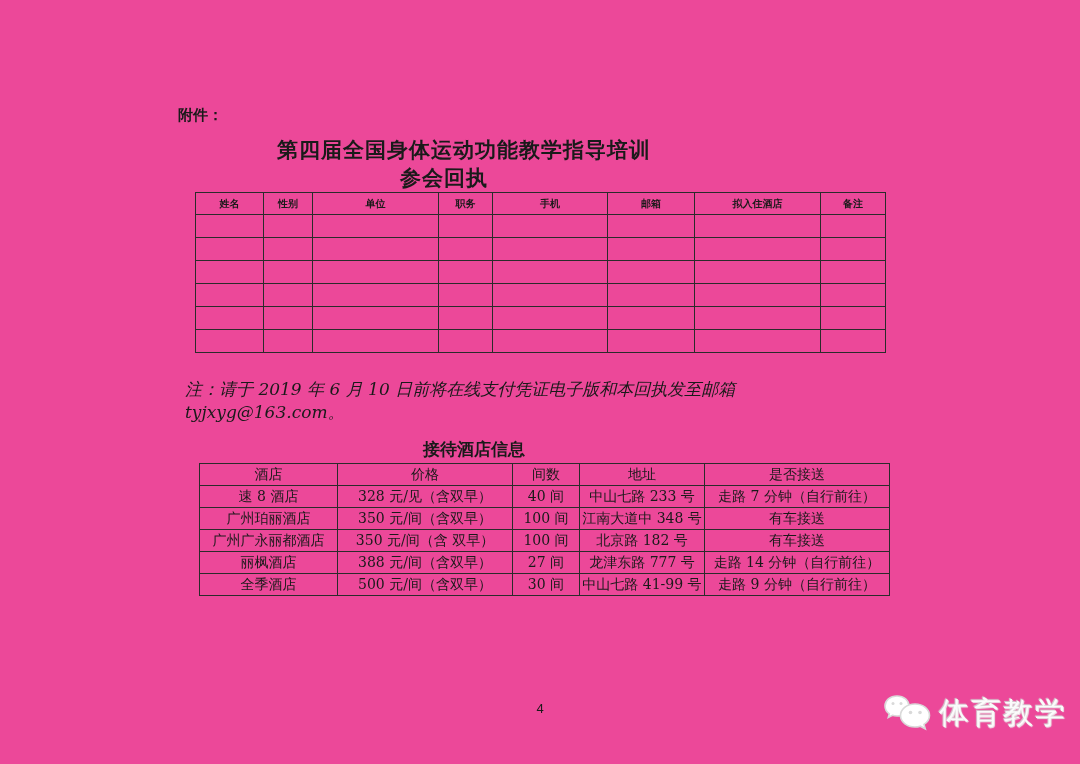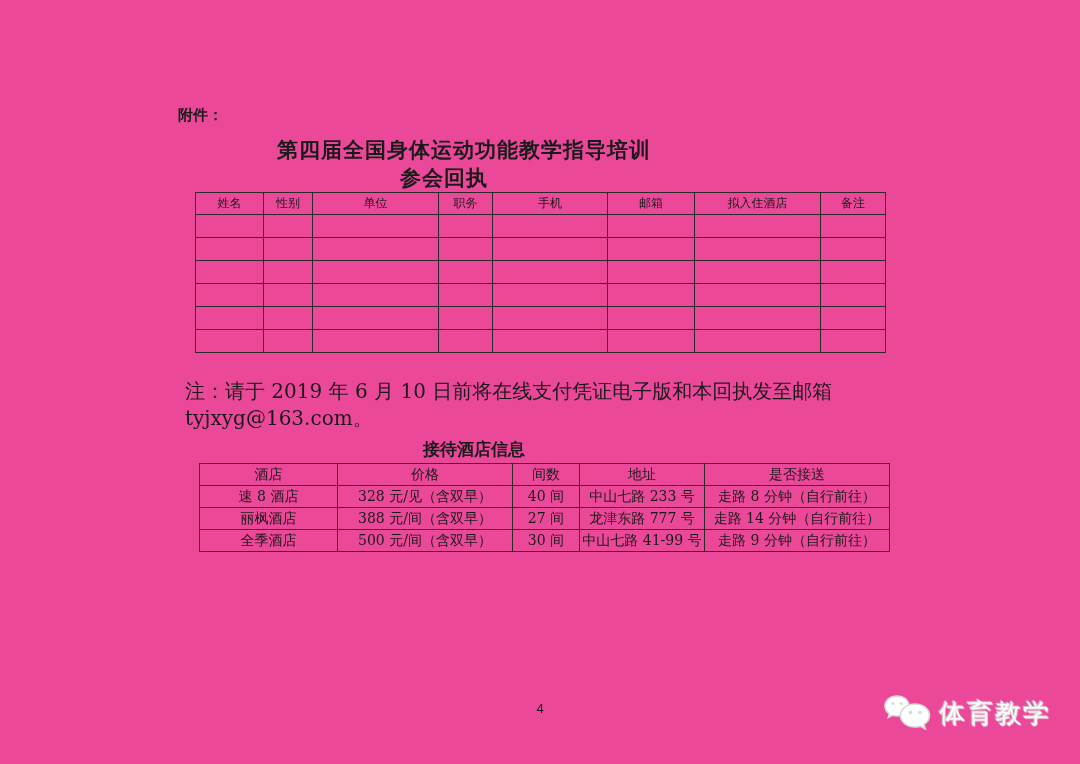--- a/index.html
+++ b/index.html
@@ -26,28 +26,29 @@
   }
   table { border-collapse:collapse; table-layout:fixed; }
   #reply-table {
     position:absolute; left:195px; top:192px; width:690px;
   }
   #reply-table th, #reply-table td {
     border:1px solid #2b2b2b;
     text-align:center; vertical-align:middle;
   }
   #reply-table th {
-    height:22px; font-size:12px; font-weight:normal;
+    height:22px; font-size:10px; font-weight:bold;
     font-family:"Liberation Sans", sans-serif;
   }
   #reply-table td.empty { height:23px; }
   .note {
     position:absolute; left:185px; top:378px; width:680px;
-    font-size:20px;
+    font-size:17px;
     font-family:"DejaVu Serif", serif;
+    font-style:italic;
   }
   .hotel-title {
     position:absolute; left:0; top:438px; width:948px;
     text-align:center; font-size:17px; font-weight:bold;
   }
   #hotel-table {
     position:absolute; left:199px; top:463px; width:690px;
     font-family:"DejaVu Serif", serif;
   }
   #hotel-table th, #hotel-table td {
@@ -57,21 +58,21 @@
   }
   .page-number {
     position:absolute; left:0; top:701px; width:1080px;
     text-align:center; font-size:13px;
   }
   .watermark {
     position:absolute; left:882px; top:690px;
     display:flex; align-items:center; gap:5px;
   }
   .watermark-text {
-    font-size:26px; letter-spacing:2px;
+    font-size:30px; letter-spacing:2px;
     color:#fbfbfb;
     text-shadow:-1px -1px 1px #d2d2d2, 1px 1px 1px #ececec;
     font-family:"DejaVu Serif", serif;
     text-align:center;
   }
   .wechat-icon { display:block; }
 </style>
 </head>
 <body>
 
@@ -189,21 +190,35 @@
           <th>地址</th>
           <th>是否接送</th>
         </tr>
       </thead>
     <tbody>
         <tr>
           <td>速 8 酒店</td>
           <td>328 元/见（含双早）</td>
           <td>40 间</td>
           <td>中山七路 233 号</td>
-          <td>走路 8 分钟（自行前往）</td>
+          <td>走路 7 分钟（自行前往）</td>
+        </tr>
+        <tr>
+          <td>广州珀丽酒店</td>
+          <td>350 元/间（含双早）</td>
+          <td>100 间</td>
+          <td>江南大道中 348 号</td>
+          <td>有车接送</td>
+        </tr>
+        <tr>
+          <td>广州广永丽都酒店</td>
+          <td>350 元/间（含 双早）</td>
+          <td>100 间</td>
+          <td>北京路 182 号</td>
+          <td>有车接送</td>
         </tr>
         <tr>
           <td>丽枫酒店</td>
           <td>388 元/间（含双早）</td>
           <td>27 间</td>
           <td>龙津东路 777 号</td>
           <td>走路 14 分钟（自行前往）</td>
         </tr>
         <tr>
           <td>全季酒店</td>

